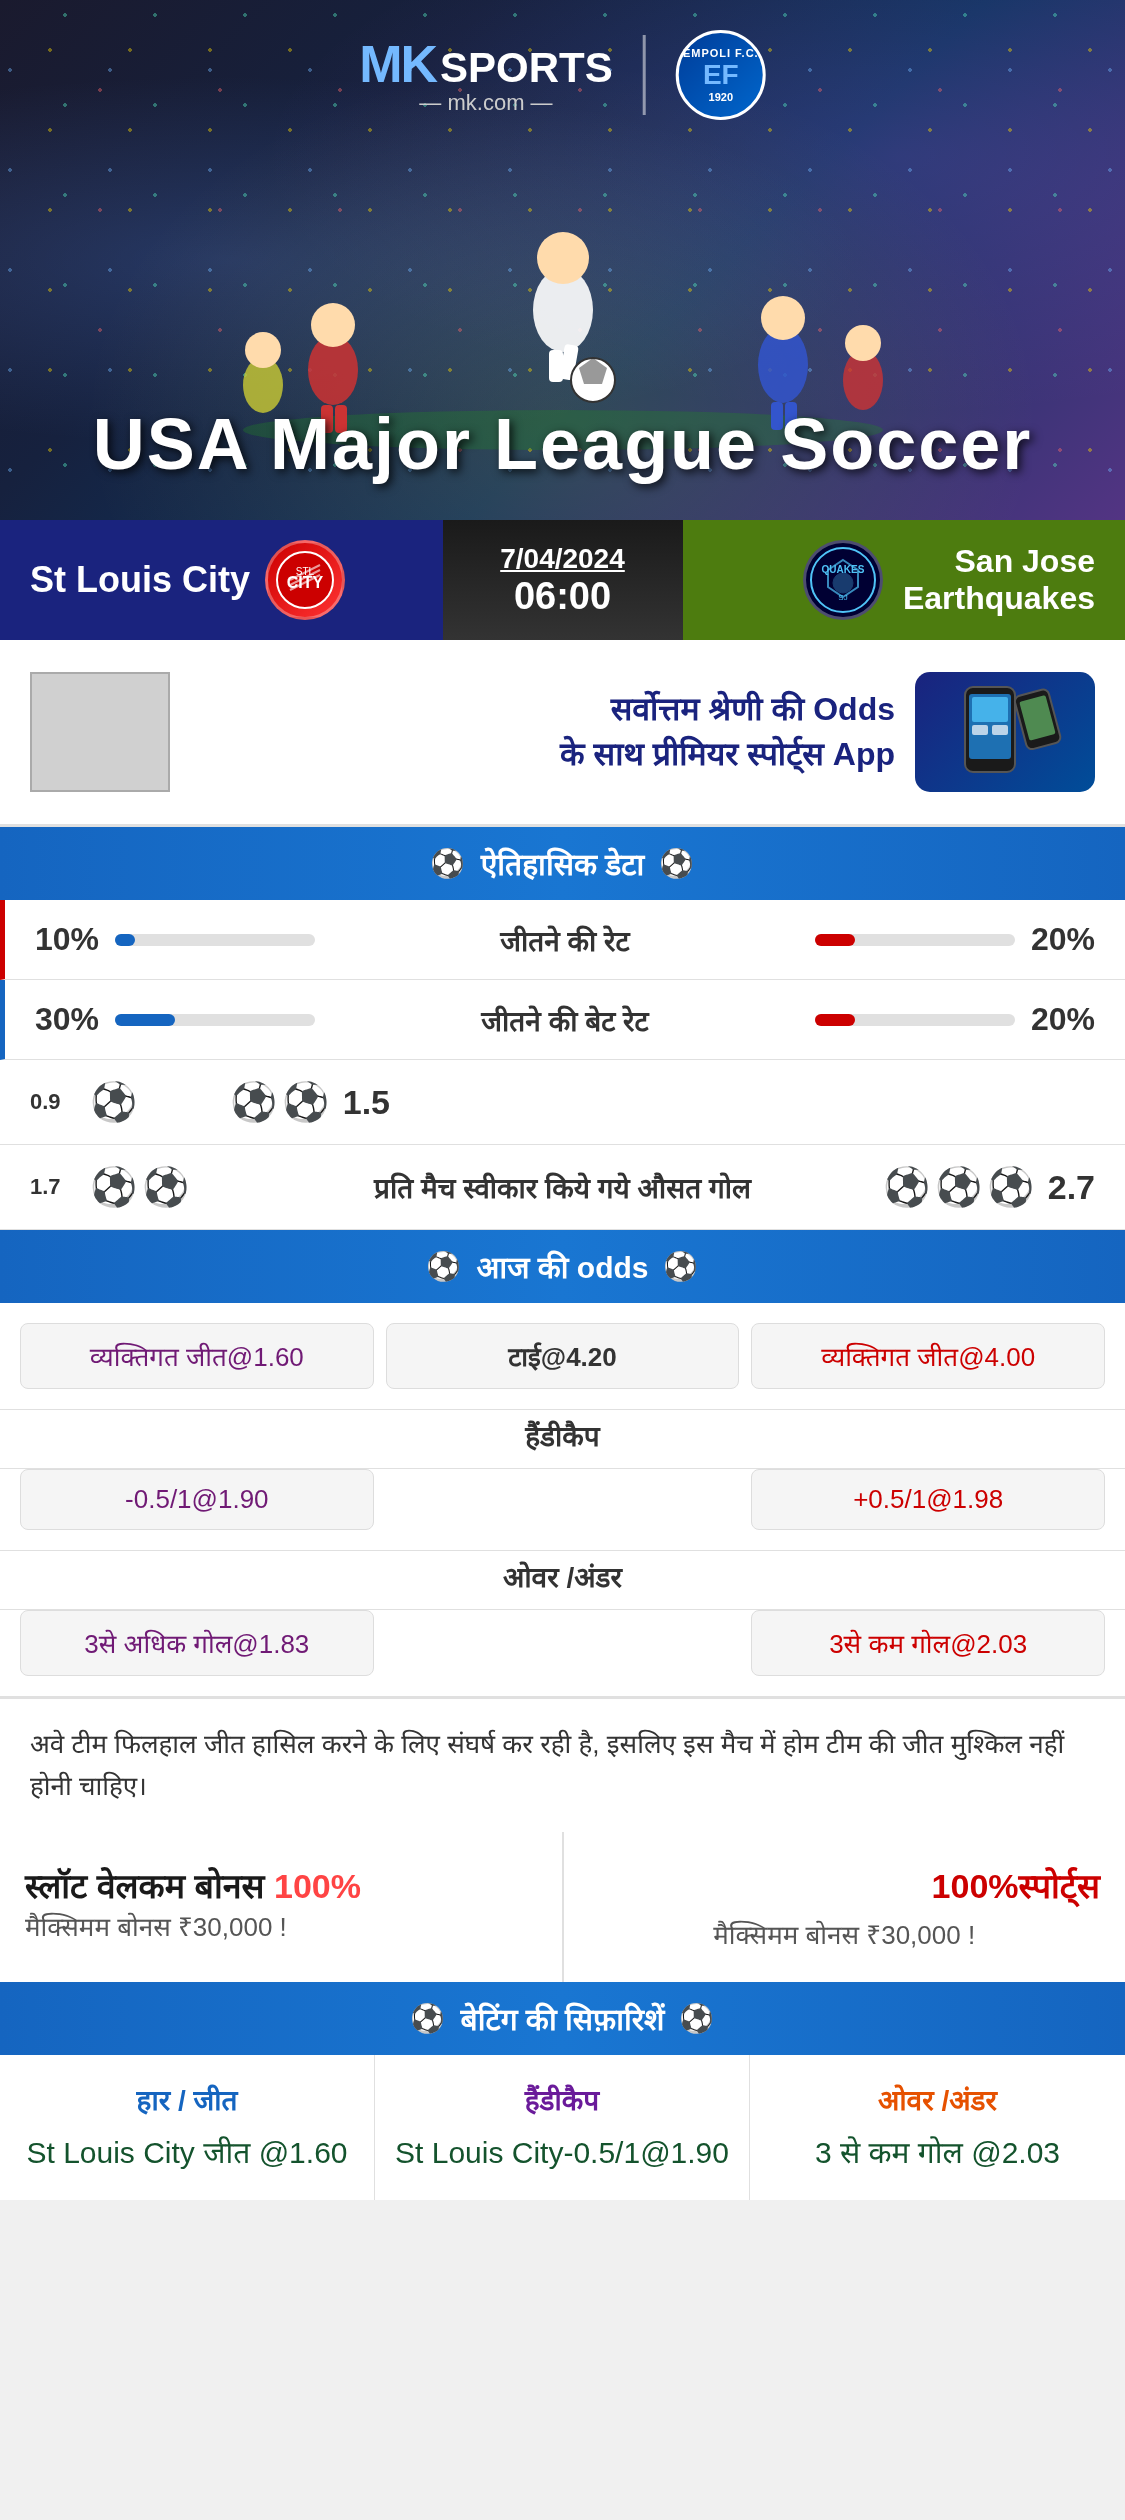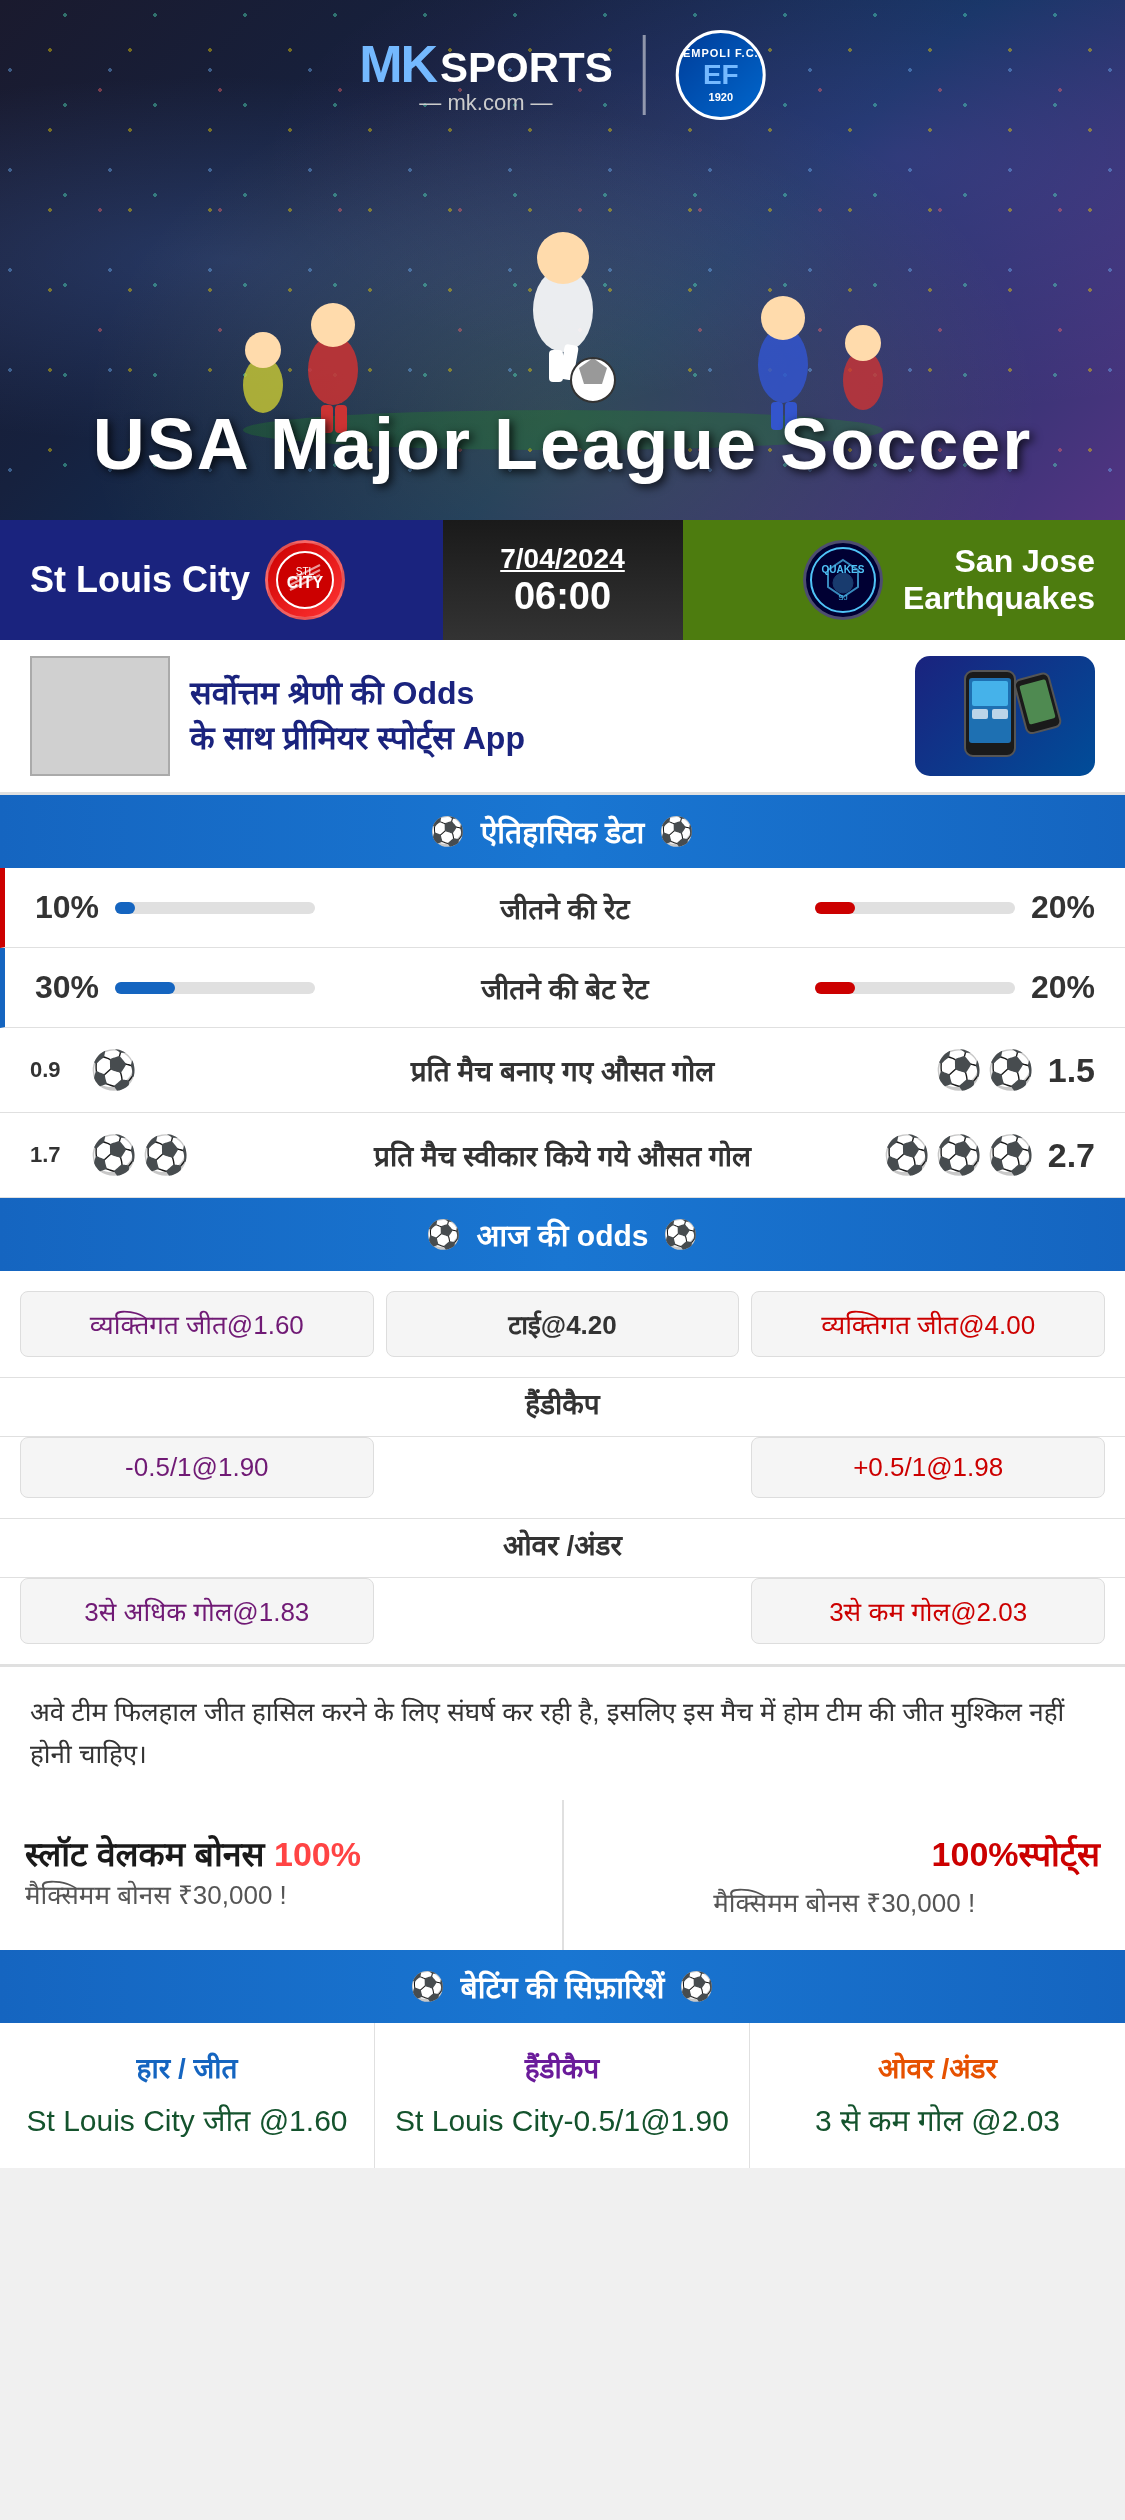--- a/index.html
+++ b/index.html
@@ -157,25 +157,26 @@
       display: flex;
       align-items: center;
       justify-content: center;
       flex-shrink: 0;
       border: 3px solid rgba(255,255,255,0.3);
     }
 
     
     .promo-banner {
       background: white;
-      padding: 16px 30px;
+      padding: 32px 30px;
       display: flex;
       align-items: center;
       gap: 20px;
       border-bottom: 3px solid #e0e0e0;
+      text-align: right;
     }
     .promo-placeholder {
       width: 140px;
       height: 120px;
       background: #d0d0d0;
       border: 2px solid #aaa;
       flex-shrink: 0;
     }
     .promo-text {
       flex: 1;
@@ -591,21 +592,20 @@
       <div class="stat-bar-red" style="width:20%;"></div>
     </div>
     <div class="stat-right-val">20%</div>
   </div>
 
   <div class="stat-icons-row">
     <div class="stat-val-left">0.9</div>
     <div class="stat-icons-left">
       <span style="color:#1565c0;font-size:38px;">⚽</span>
     </div>
-    <div class="stat-label">प्रति मैच बनाए गए औसत गोल</div>
     <div class="stat-icons-right">
       <span style="color:#cc4400;font-size:38px;">⚽</span>
       <span style="color:#cc4400;font-size:38px;">⚽</span>
     </div>
     <div class="stat-val-right">1.5</div>
   </div>
 
   <div class="stat-icons-row">
     <div class="stat-val-left">1.7</div>
     <div class="stat-icons-left">

